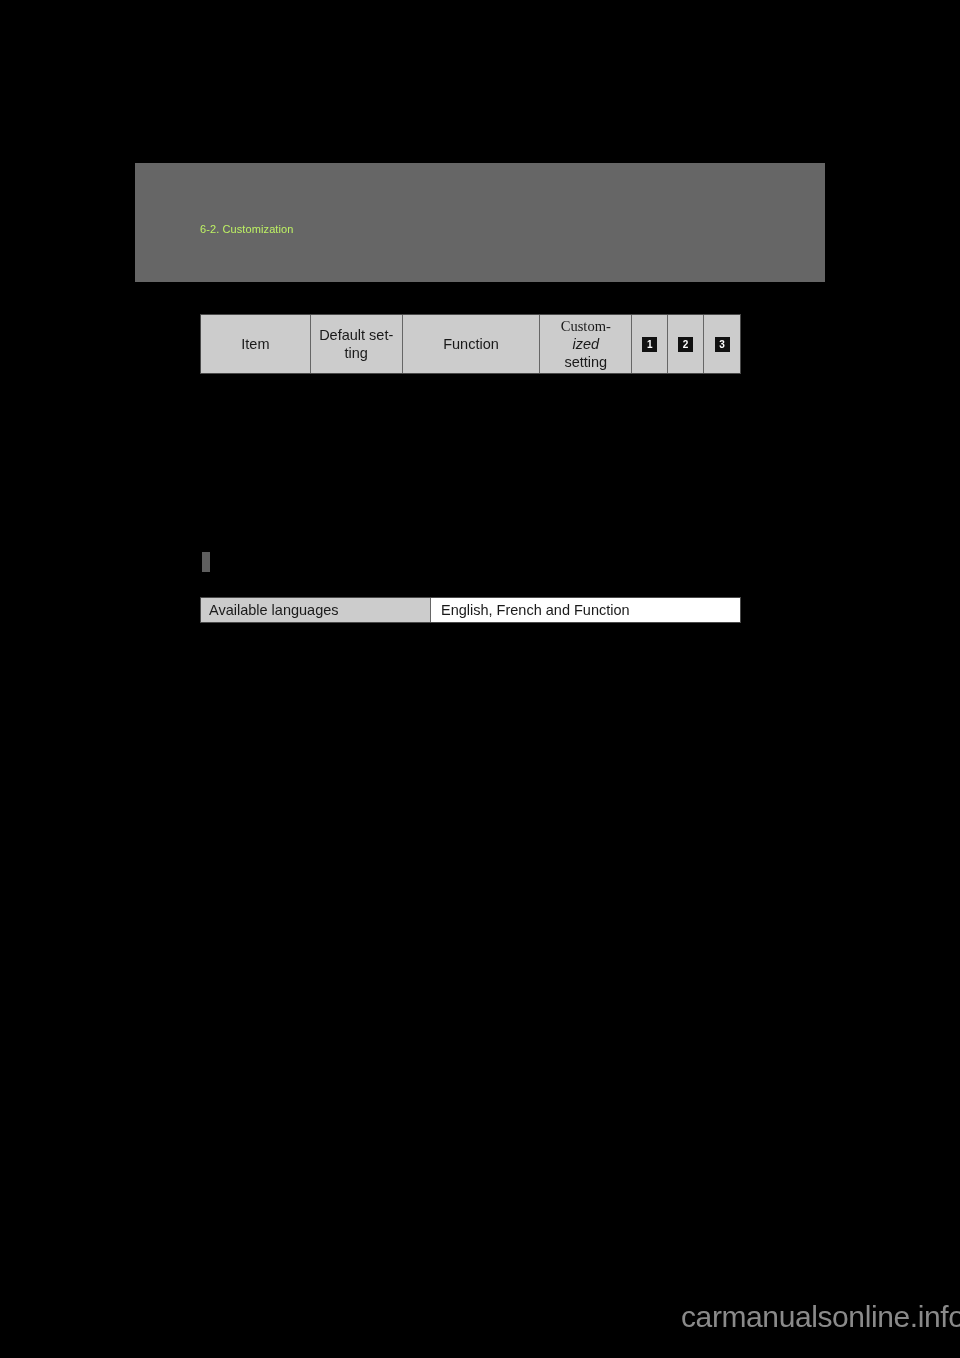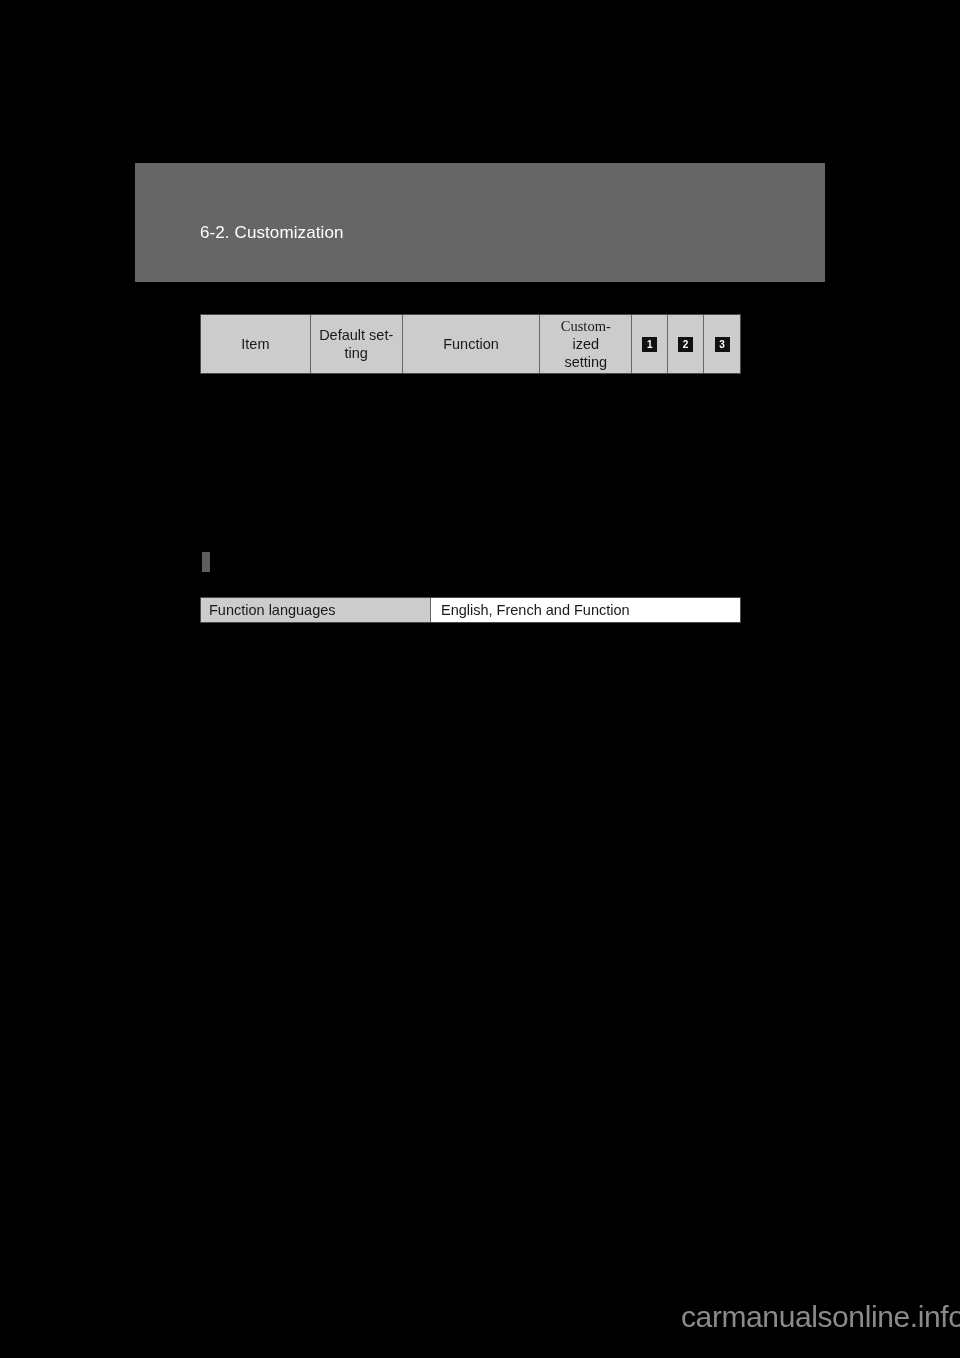--- a/index.html
+++ b/index.html
@@ -23,22 +23,22 @@
     left: 135px;
     top: 163px;
     width: 690px;
     height: 119px;
     background: #666666;
   }
   .header-title {
     position: absolute;
     left: 65px;
     top: 60px;
-    font-size: 17px;
-    color: #ffffff;
+    font-size: 11px;
+    color: #bef264;
     letter-spacing: 0.1px;
     white-space: nowrap;
   }
 
   
   .key-table {
     position: absolute;
     left: 200px;
     top: 314px;
     width: 541px;
@@ -156,21 +156,21 @@
     </span>
   </div>
 
   <div class="key-cell c-function">
     <span>Function</span>
   </div>
 
   <div class="key-cell c-custom">
     <span>
       <span style="display: block; font-family: Liberation Serif, serif;">Custom-</span>
-      <span style="display: block;">ized</span>
+      <span style="display: block; font-style: italic;">ized</span>
       <span style="display: block;">setting</span>
     </span>
   </div>
 
   <div class="key-cell c-num">
     <span class="badge">1</span>
   </div>
 
   <div class="key-cell c-num">
     <span class="badge">2</span>
@@ -178,17 +178,17 @@
 
   <div class="key-cell c-num">
     <span class="badge">3</span>
   </div>
 
 </div>
 
 <div class="section-marker"></div>
 
 <div class="lang-table">
-  <div class="lang-label">Function languages</div>
+  <div class="lang-label">Available languages</div>
   <div class="lang-value">English, French and Function</div>
 </div>
 
 <div class="watermark">carmanualsonline.info</div>
 
 </body></html>

